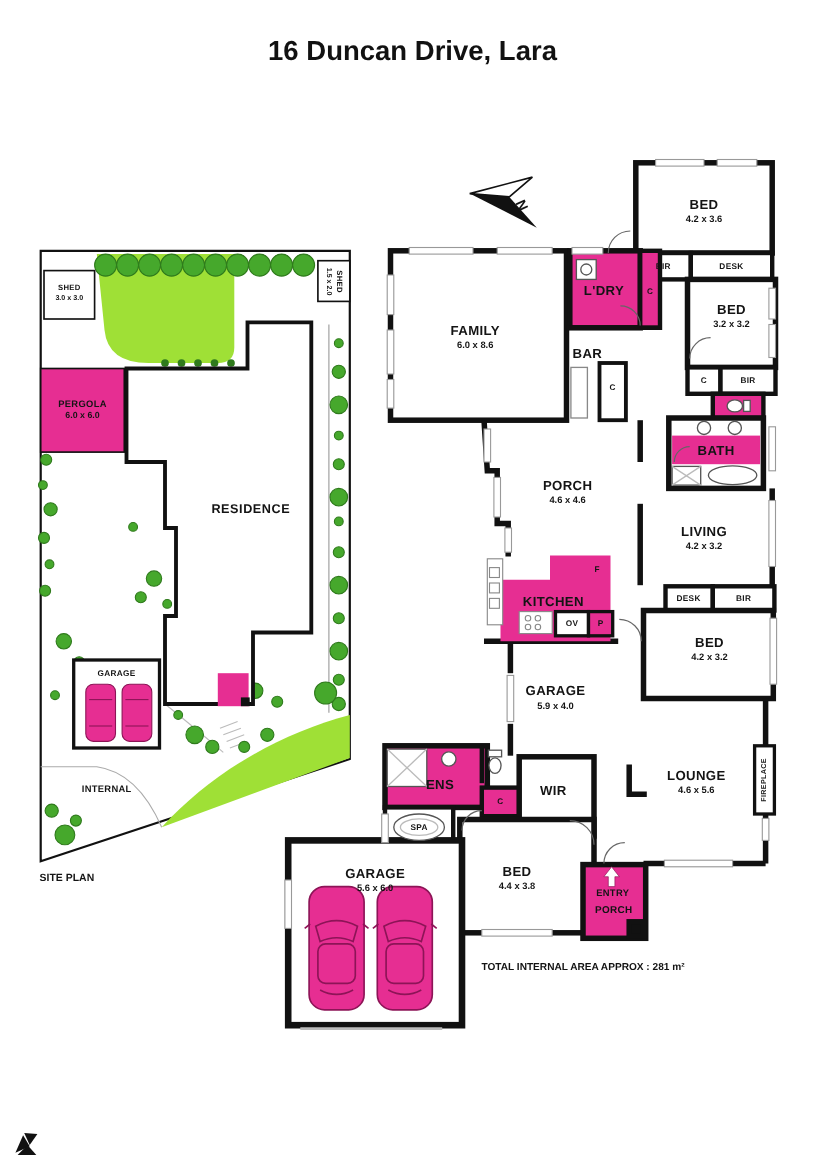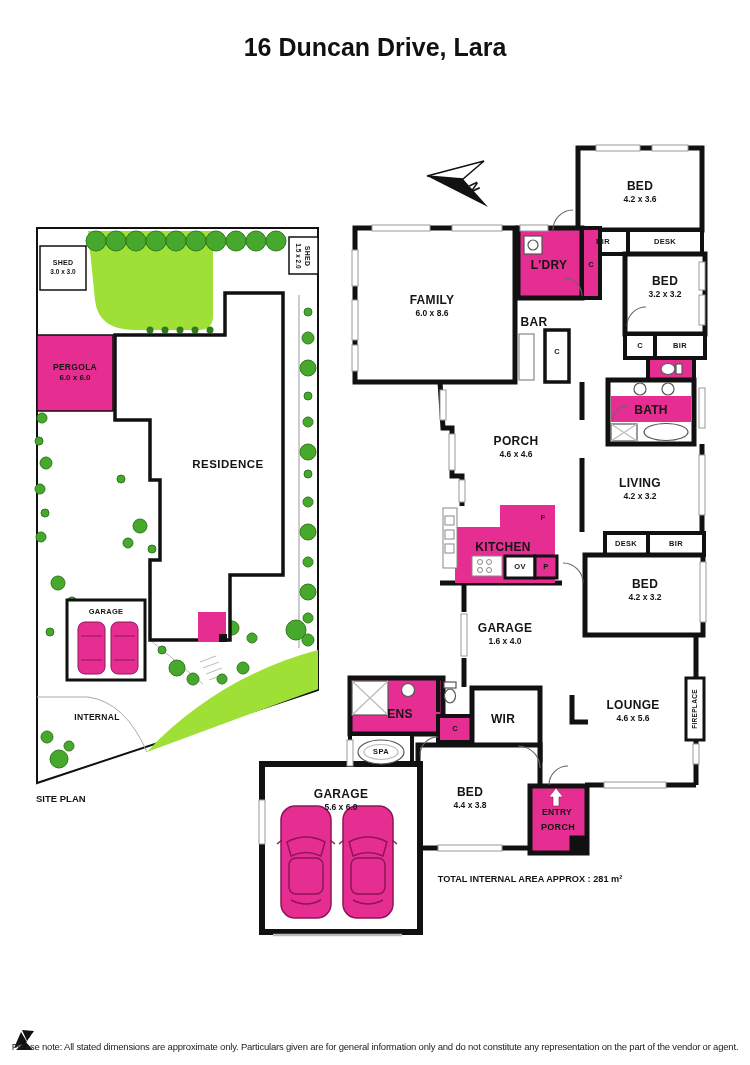--- a/index.html
+++ b/index.html
@@ -339,21 +339,21 @@
     </div>
 <div class="lbl sm" style="left:676px;top:544px">
       <div class="nm">BIR</div>
     </div>
 <div class="lbl" style="left:645px;top:590px">
   <div class="nm">BED</div>
   <div class="dm">4.2 x 3.2</div>
 </div>
 <div class="lbl" style="left:505px;top:634px">
   <div class="nm">GARAGE</div>
-  <div class="dm">1.6 x 4.0</div>
+  <div class="dm">5.9 x 4.0</div>
 </div>
 <div class="lbl" style="left:633px;top:711px">
   <div class="nm">LOUNGE</div>
   <div class="dm">4.6 x 5.6</div>
 </div>
 <div class="lbl vert" style="left:695px;top:709px;font-size:6.5px">
       <div class="nm" style="font-size:6.5px">FIREPLACE</div>
     </div>
 <div class="lbl" style="left:400px;top:714px">
       <div class="nm">ENS</div>
@@ -400,15 +400,14 @@
       <div class="nm">RESIDENCE</div>
     </div>
 <div class="lbl sm" style="left:106px;top:612px">
       <div class="nm">GARAGE</div>
     </div>
 <div class="lbl" style="left:97px;top:717px">
       <div class="nm" style="font-size:8.5px">INTERNAL</div>
     </div>
 <div id="site-caption">SITE PLAN</div>
 
-<div id="disclaimer">Please note: All stated dimensions are approximate only. Particulars given are for general information only and do not constitute any representation on the part of the vendor or agent.</div>
 
 </div>
 
 </body></html>

